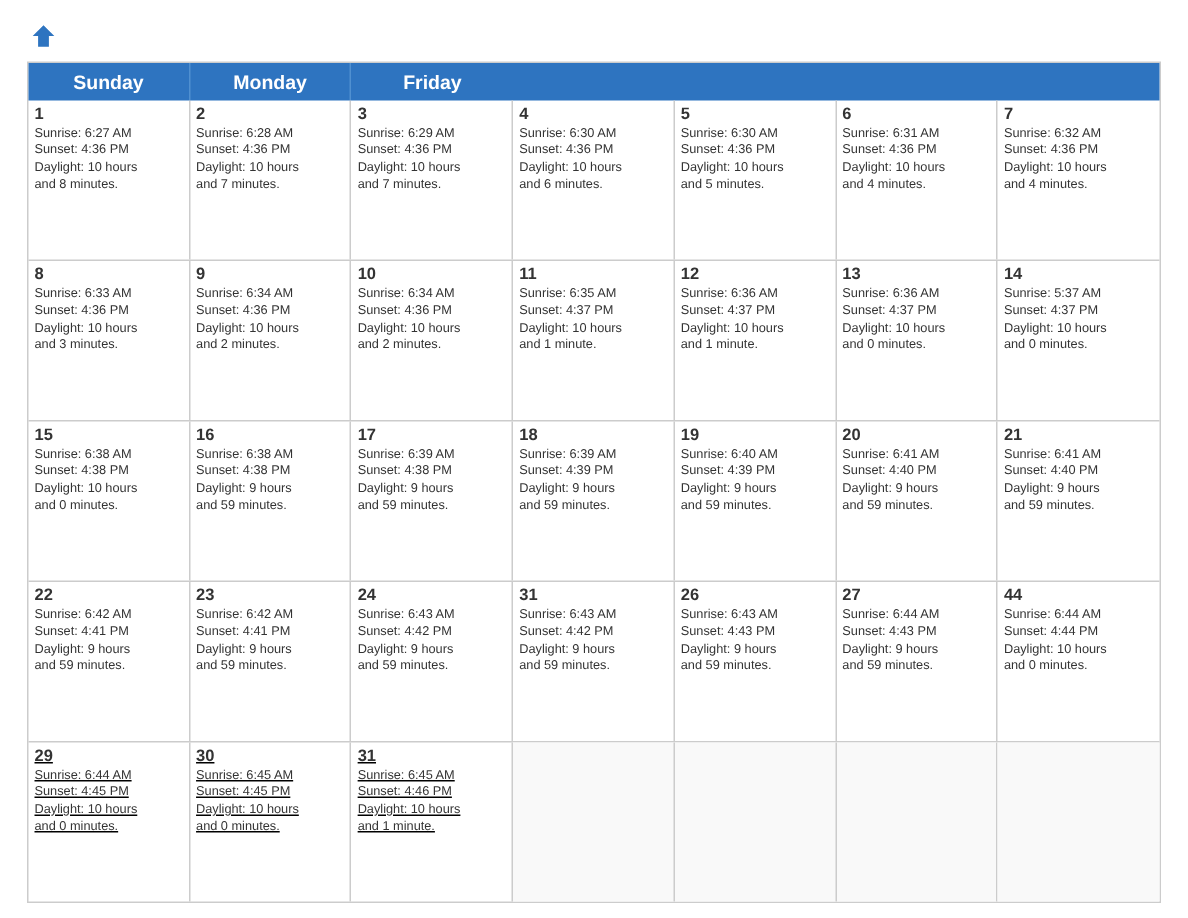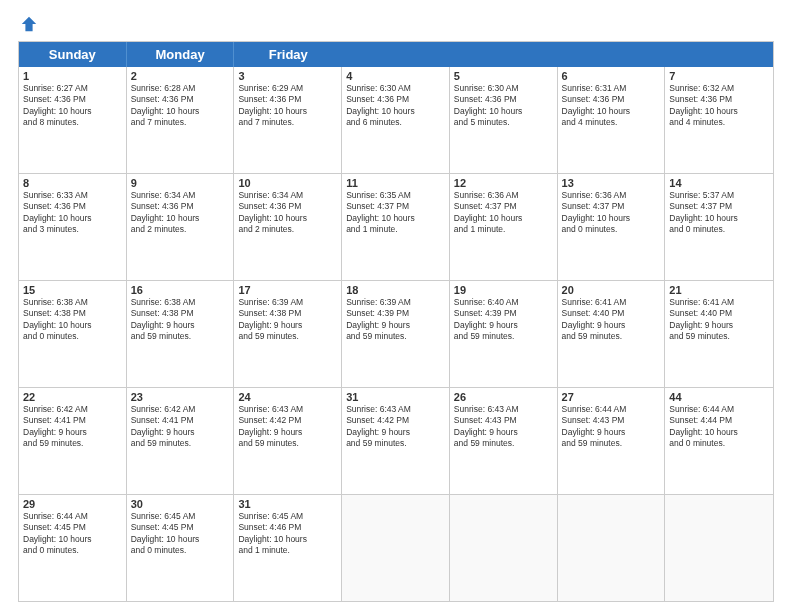--- a/index.html
+++ b/index.html
@@ -79,21 +79,21 @@
       flex: 1;
       display: flex;
       flex-direction: column;
     }
     .cal-row {
       display: grid;
       grid-template-columns: repeat(7, 1fr);
       flex: 1;
       border-bottom: 1px solid #ccc;
     }
-    .cal-row:last-child { border-bottom: none; }
+    .cal-row:last-child { border-bottom: none; text-decoration: underline; }
     .cal-cell {
       border-right: 1px solid #ccc;
       padding: 3px 4px;
       font-size: 8.5px;
       color: #333;
       vertical-align: top;
       min-height: 0;
       overflow: hidden;
     }
     .cal-cell:last-child { border-right: none; }

